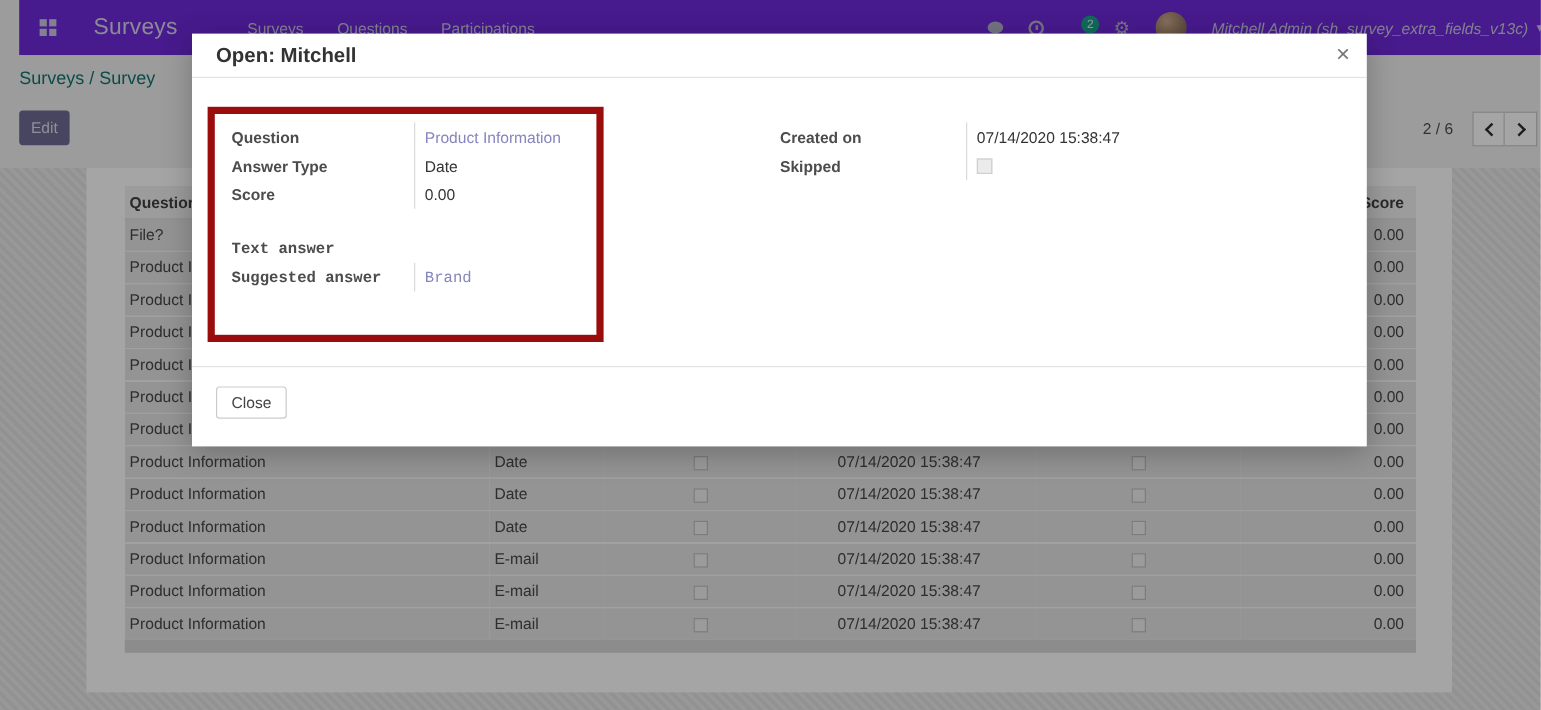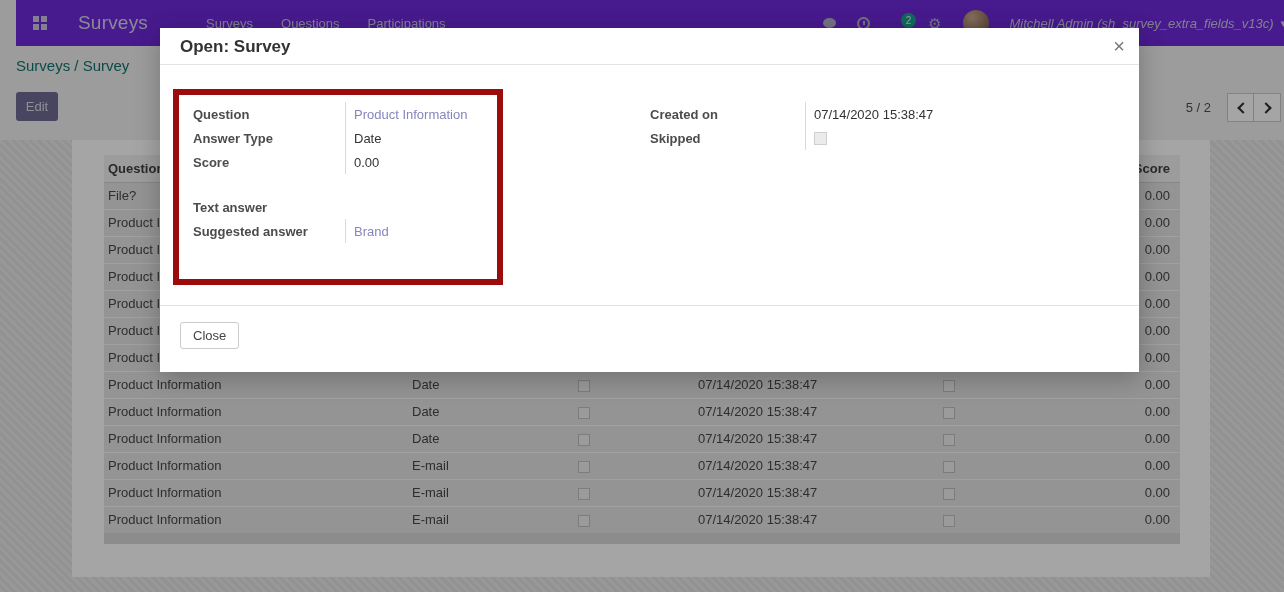--- a/index.html
+++ b/index.html
@@ -77,21 +77,21 @@
   .modal-body { position:relative; height:240px; }
 
   .hl-box { position:absolute; left:13px; top:24px; width:330px; height:196px; border:6px solid #9b0d0d;
     padding:7px 0 0 14px; }
   .fgroup { }
   .frow { display:flex; height:24px; align-items:center; }
   .flabel { width:152px; font-weight:bold; color:#4c4c4c; font-size:13px; }
   .fvalue { flex:1; align-self:stretch; display:flex; align-items:center; border-left:1px solid #d9d9d9;
     padding-left:8px; color:#333; font-size:13px; }
   .fvalue.link { color:#8785bd; cursor:pointer; }
-  .fgroup + .fgroup { margin-top:21px; }
+  .fgroup + .fgroup { margin-top:21px;font-family:Liberation Mono, monospace; }
 
   .meta-group { position:absolute; left:490px; top:37px; width:440px; }
   .meta-group .flabel { width:155px; }
   .form-cb { display:inline-block; width:13px; height:13px; background:#ebebeb; border:1px solid #cfcfcf; }
 
   .modal-footer { position:absolute; left:0; bottom:0; width:100%; height:67px; border-top:1px solid #e3e3e3; }
   .btn-close { position:absolute; left:20px; top:16px; padding:5px 12px; background:#fff; border:1px solid #cbcbcb;
     border-radius:3px; font-size:13px; color:#444; font-family:inherit; cursor:pointer; }
 </style>
 </head>
@@ -120,21 +120,21 @@
     <span class="tray-gear">⚙</span>
     <span class="avatar"></span>
     <span class="user-name">Mitchell Admin (sh_survey_extra_fields_v13c)</span>
     <span class="caret">▾</span>
   </div>
 </div>
 
 <div class="control-panel">
   <div class="breadcrumb">Surveys / Survey</div>
   <button class="btn-edit">Edit</button>
-  <div class="pager">5 / 2</div>
+  <div class="pager">2 / 6</div>
   <div class="pager-btns">
     <div class="pager-btn">
         <span class="chev left"></span>
       </div>
     <div class="pager-btn">
         <span class="chev right"></span>
       </div>
   </div>
 </div>
 
@@ -267,21 +267,21 @@
       </tbody>
     </table>
     <div class="tfoot-strip"></div>
   </div>
 </div>
 
 <div class="overlay"></div>
 
 <div class="modal">
   <div class="modal-header">
-    <div class="modal-title">Open: Survey</div>
+    <div class="modal-title">Open: Mitchell</div>
     <button class="modal-close">×</button>
   </div>
   <div class="modal-body">
     <div class="hl-box">
       <div class="fgroup">
         <div class="frow">
             <div class="flabel">Question</div>
             <div class="fvalue link">Product Information</div>
           </div>
         <div class="frow">

